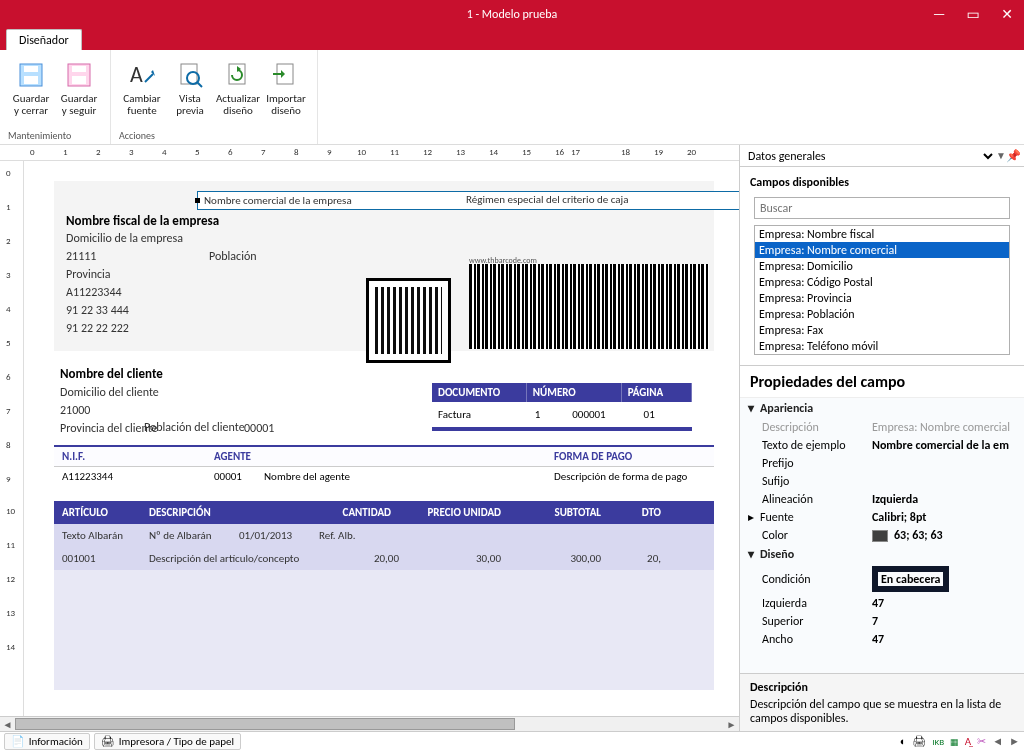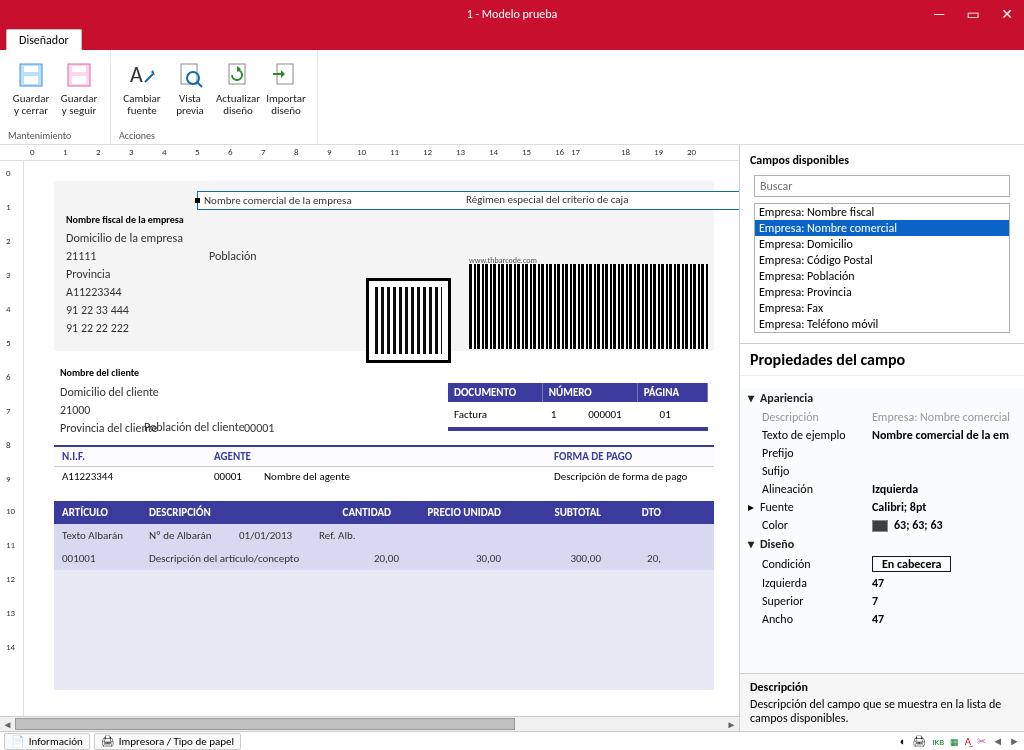--- a/index.html
+++ b/index.html
@@ -34,21 +34,21 @@
 .vruler span { position: absolute; left: 6px; }
 .canvas { flex: 1; background: #fff; overflow: auto; position: relative; }
 .canvas-inner { width: 900px; height: 640px; position: relative; }
 
 .block { position: absolute; }
 .sel-field-box { border: 1px solid #0d6ba6; background: #fff; padding: 2px 6px; font-size: 11px; color: #333; position: relative; }
 .sel-field-box .h-l, .sel-field-box .h-r { width: 5px; height: 5px; background: #000; position: absolute; top: 50%; margin-top: -3px; }
 .sel-field-box .h-l { left: -3px; }
 
 .txt { font-size: 12px; color: #333; }
-.bold { font-weight: bold; font-size: 10px; }
+.bold { font-weight: bold; font-size: 13px; }
 .row-band { display: flex; }
 .cell { flex: 1; border-right: 1px solid rgba(255,255,255,0.3); padding: 3px 6px; }
 .band-purple { background: #3b3b9e; color: #fff; font-weight: bold; font-size: 11px; }
 .band-line { height: 4px; background: #3b3b9e; }
 .nif-band { background: #fcfcff; border-top: 2px solid #3b3b9e; border-bottom: 1px solid #ccc; color: #3b3b9e; font-weight: bold; font-size: 11px; display: flex; padding: 3px 0; }
 .nif-data { display: flex; font-size: 11px; padding: 3px 0; }
 
 .items-head { background: #3b3b9e; color: #fff; font-weight: bold; font-size: 11px; display: flex; padding: 5px 0; }
 .items-row { display: flex; font-size: 11px; color: #333; }
 .items-alt { background: #d8d8f0; padding: 5px 0; }
@@ -67,31 +67,31 @@
 .rp-pin { width: 14px; text-align: center; cursor: pointer; }
 .rp-sec-title { font-weight: bold; font-size: 12px; padding: 8px 10px 6px; }
 .rp-search { margin: 2px 14px 6px; }
 .rp-search input { width: 100%; border: 1px solid #b0b0b0; padding: 3px 5px; font-size: 12px; color: #777; }
 .rp-list { margin: 0 14px 10px; border: 1px solid #b0b0b0; height: 130px; overflow-y: auto; font-size: 12px; }
 .rp-list div { padding: 1px 4px; cursor: pointer; }
 .rp-list .sel { background: #0a64c8; color: #fff; }
 
 .rp-props { flex: 1; border-top: 1px solid #ccc; display: flex; flex-direction: column; }
 .rp-props-title { font-weight: bold; font-size: 16px; padding: 6px 10px; border-bottom: 1px solid #eee; }
-.rp-props-body { flex: 1; overflow-y: auto; font-size: 12px; background: #f9fbfd; margin-top: 12px; }
+.rp-props-body { flex: 1; overflow-y: auto; font-size: 12px; background: #f9fbfd; }
 .rp-prop-group { padding: 3px 8px; font-weight: bold; color: #222; cursor: pointer; background: #f9fbfd; }
 .rp-prop-row { display: flex; padding: 2px 8px 2px 22px; align-items: center; }
 .rp-prop-row.greyed { color: #999; }
 .rp-prop-key { width: 110px; }
 .rp-prop-val { flex: 1; font-weight: bold; }
 .rp-prop-val.normal { font-weight: normal; }
 .rp-desc { border-top: 1px solid #ccc; padding: 6px 10px; font-size: 12px; background:#f5f5f5; }
 .rp-desc .t { font-weight: bold; margin-bottom: 3px; }
 .color-sw { width: 16px; height: 12px; background: #3f3f3f; display: inline-block; border: 1px solid #888; margin-right: 6px; vertical-align: middle; }
-.cond-box { border: 1px solid #0f172a; padding: 0 9px; display: inline-block; }
+.cond-box { border: 6px solid #0f172a; padding: 0 3px; display: inline-block; }
 
 
 .hscroll { height: 15px; background: #f0f0f0; border-top: 1px solid #ccc; display: flex; align-items: center; }
 .hscroll .arrow { width: 15px; text-align: center; color: #666; cursor: pointer; font-size: 10px; }
 .hscroll .track { flex: 1; height: 12px; position: relative; }
 .hscroll .thumb { height: 12px; background: #c0c0c0; width: 500px; position: absolute; left: 0; border: 1px solid #999; }
 
 
 .status { height: 19px; background: #fff; border-top: 1px solid #ccc; display: flex; align-items: center; padding: 0 4px; font-size: 11px; justify-content: space-between; }
 .status .left { display: flex; gap: 4px; }
@@ -268,21 +268,21 @@
           <div class="block barcode-lbl" style="left:445px; top:94px;text-decoration:underline;">www.thbarcode.com</div>
           <div class="block barcode" style="left:445px; top:103px;"></div>
 
           <div class="block bold" style="left:36px; top:205px;">Nombre del cliente</div>
           <div class="block txt" style="left:36px; top:224px;">Domicilio del cliente</div>
           <div class="block txt" style="left:36px; top:242px;">21000</div>
           <div class="block txt" style="left:120px; top:230px;margin-top:29px;">Población del cliente</div>
           <div class="block txt" style="left:36px; top:260px;">Provincia del cliente</div>
           <div class="block txt" style="left:220px; top:260px;">00001</div>
 
-          <div class="block" style="left:424px; top:222px; width:260px;">
+          <div class="block" style="left:408px; top:222px; width:260px;">
             <div class="row-band band-purple">
               <div class="cell">DOCUMENTO</div>
               <div class="cell">NÚMERO</div>
               <div class="cell" style="flex:0.7">PÁGINA</div>
             </div>
             <div class="row-band" style="font-size:11px; padding:3px 0;">
               <div class="cell" style="border:none">Factura</div>
               <div class="cell" style="border:none; flex:0.3">1</div>
               <div class="cell" style="border:none; flex:0.7">000001</div>
               <div class="cell" style="border:none; flex:0.5">01</div>
@@ -336,31 +336,38 @@
     <div class="hscroll">
       <div class="arrow">◄</div>
       <div class="track">
           <div class="thumb"></div>
         </div>
       <div class="arrow">►</div>
     </div>
   </div>
 
   <div class="rpanel">
+    <div class="rp-combo">
+      <select>
+        <option>Datos generales</option>
+      </select>
+      <span style="color:#666;font-size:10px;">▼</span>
+      <div class="rp-pin">📌</div>
+    </div>
     <div class="rp-sec-title">Campos disponibles</div>
     <div class="rp-search">
       <input type="text" placeholder="Buscar" style="">
     </div>
     <div class="rp-list" id="fields-list">
         <div>Empresa: Nombre fiscal</div>
         <div class="sel">Empresa: Nombre comercial</div>
         <div>Empresa: Domicilio</div>
         <div>Empresa: Código Postal</div>
+        <div>Empresa: Provincia</div>
         <div>Empresa: Población</div>
-        <div>Empresa: Provincia</div>
         <div>Empresa: Fax</div>
         <div>Empresa: Teléfono móvil</div>
       </div>
 
     <div class="rp-props">
       <div class="rp-props-title">Propiedades del campo</div>
       <div class="rp-props-body">
         <div class="rp-prop-group"><span style="display:inline-block;width:12px;">▾</span><span>Apariencia</span></div>
         <div class="rp-prop-row greyed">
             <div class="rp-prop-key">Descripción</div>

